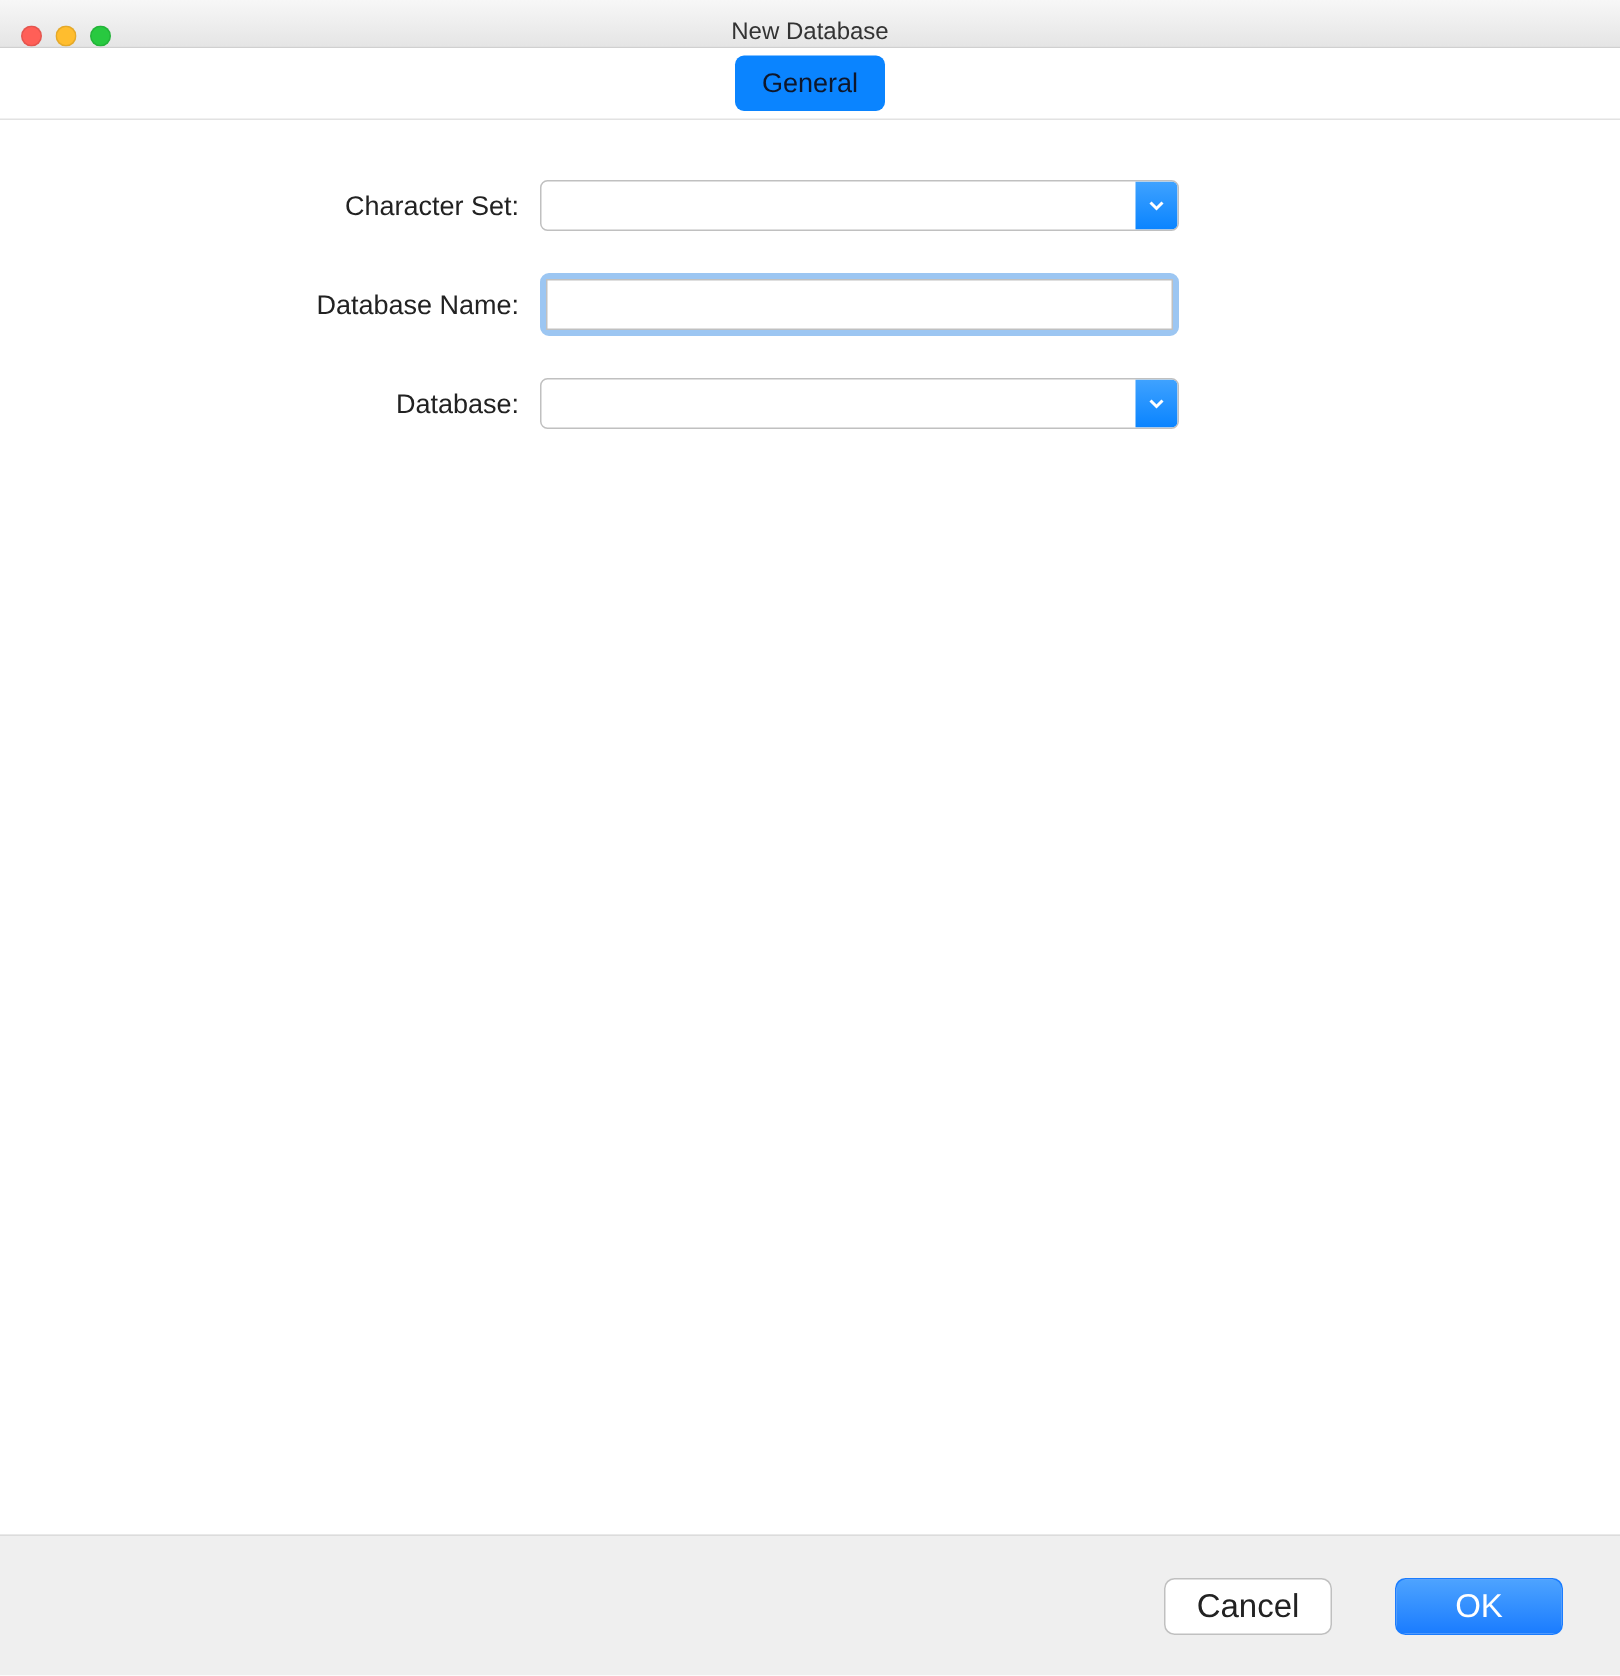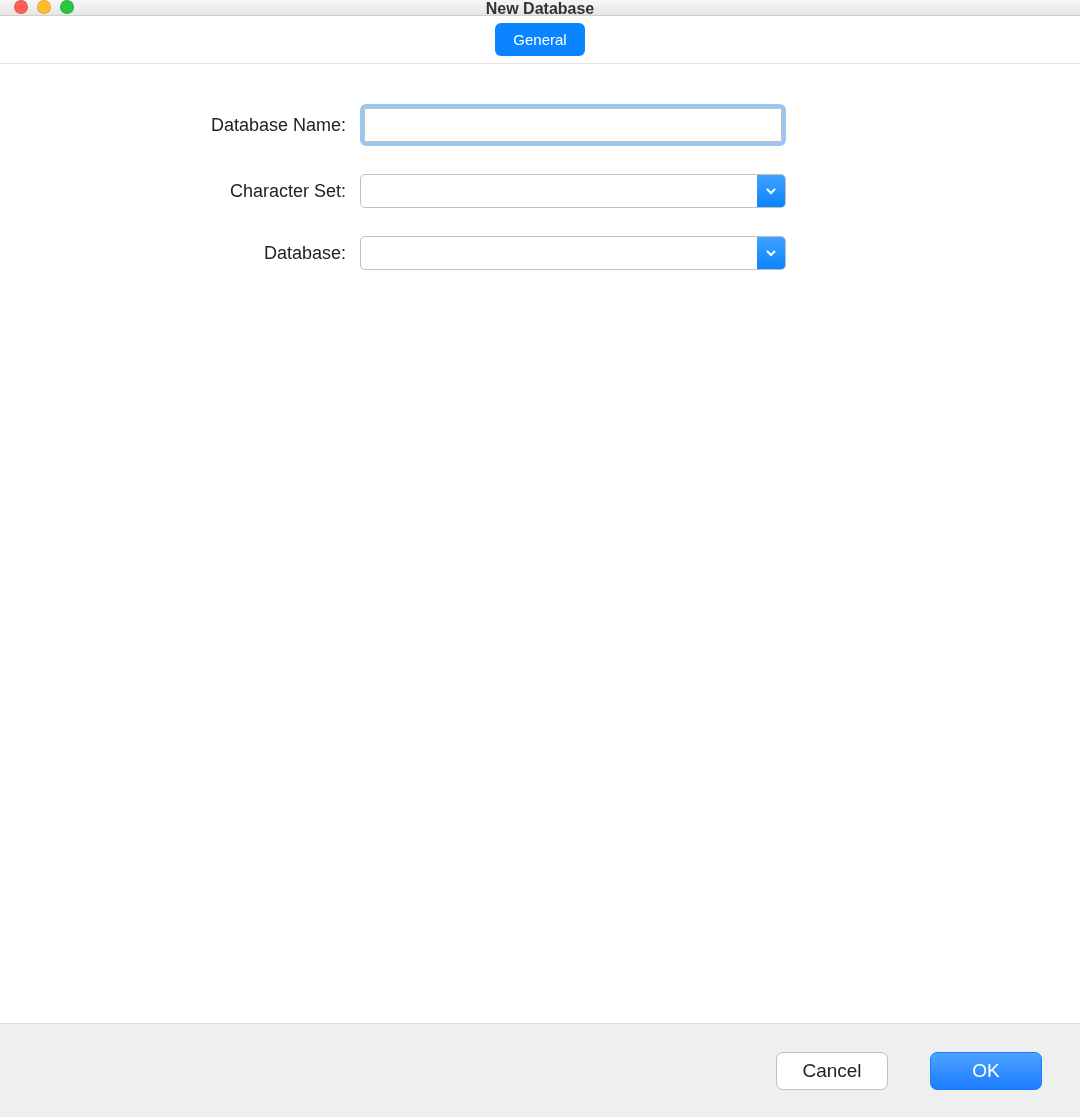--- a/index.html
+++ b/index.html
@@ -10,27 +10,26 @@
     body {
       font-family: -apple-system, BlinkMacSystemFont, "Helvetica Neue", Arial, sans-serif;
       width: 1080px;
       height: 1117px;
       background: #ffffff;
       display: flex;
       flex-direction: column;
       overflow: hidden;
     }
     .titlebar {
-      height: 16px;
+      height: 32px;
       background: linear-gradient(to bottom, #f7f7f7, #e5e5e5);
       border-bottom: 1px solid #d0d0d0;
       display: flex;
-      align-items: flex-start;
+      align-items: flex-end;
       position: relative;
-      font-weight: bold;
     }
     .traffic-lights {
       display: flex;
       gap: 9px;
       margin-left: 14px;
     }
     .traffic-light {
       width: 14px;
       height: 14px;
       border-radius: 50%;
@@ -49,25 +48,25 @@
     .tabbar {
       height: 48px;
       background: #ffffff;
       border-bottom: 1px solid #e2e2e2;
       display: flex;
       align-items: center;
       justify-content: center;
     }
     .tab-button {
       background: #0a84ff;
-      color: #ffffff;
+      color: #0f172a;
       border: none;
       border-radius: 6px;
       padding: 8px 18px;
-      font-size: 15px;
+      font-size: 18px;
       cursor: pointer;
     }
     .form-area {
       flex: 1;
       padding-top: 40px;
       padding-left: 80px;
       padding-right: 80px;
     }
     .form-row {
       display: flex;
@@ -136,21 +135,21 @@
       display: flex;
       align-items: center;
       justify-content: flex-end;
       padding-right: 38px;
       gap: 20px;
     }
     .btn {
       min-width: 112px;
       height: 38px;
       border-radius: 7px;
-      font-size: 19px;
+      font-size: 22px;
       cursor: pointer;
       display: flex;
       align-items: center;
       justify-content: center;
     }
     .btn-cancel {
       background: #ffffff;
       border: 1px solid #c0c0c0;
       color: #222;
     }
@@ -171,40 +170,40 @@
     <div class="traffic-light tl-max"></div>
   </div>
   <div class="titlebar-title">New Database</div>
 </div>
 
 <div class="tabbar">
   <button class="tab-button">General</button>
 </div>
 
 <div class="form-area">
-  <div class="form-row">
-    <div class="form-label">Database Name:</div>
-    <div class="text-input-wrapper">
-      <input class="text-input" type="text" autofocus="" value="" style="">
-    </div>
-  </div>
-
   <div class="form-row">
     <div class="form-label">Character Set:</div>
     <div class="combo">
       <div class="combo-text"></div>
       <div class="combo-arrow">
         <svg viewBox="0 0 12 12">
             <polyline points="2,4 6,8 10,4"></polyline>
           </svg>
       </div>
     </div>
   </div>
 
   <div class="form-row">
+    <div class="form-label">Database Name:</div>
+    <div class="text-input-wrapper">
+      <input class="text-input" type="text" autofocus="" value="" style="">
+    </div>
+  </div>
+
+  <div class="form-row">
     <div class="form-label">Database:</div>
     <div class="combo">
       <div class="combo-text"></div>
       <div class="combo-arrow">
         <svg viewBox="0 0 12 12">
             <polyline points="2,4 6,8 10,4"></polyline>
           </svg>
       </div>
     </div>
   </div>

